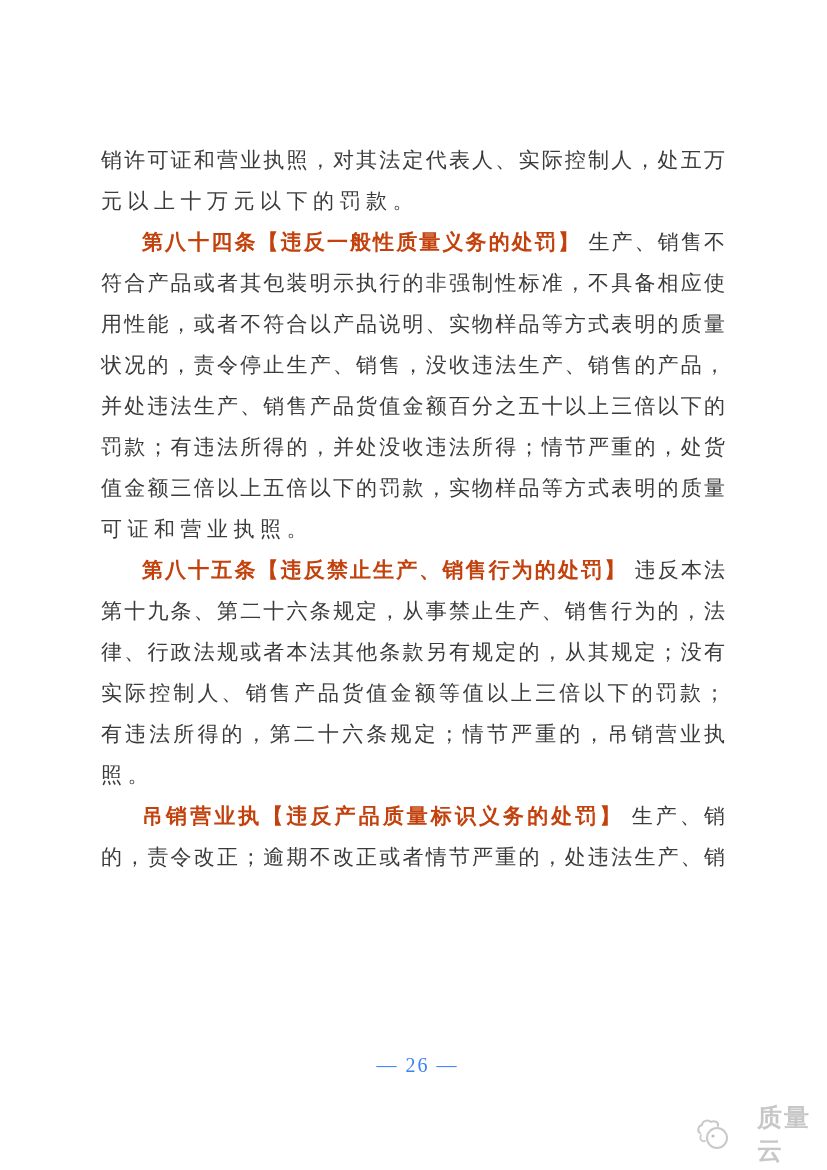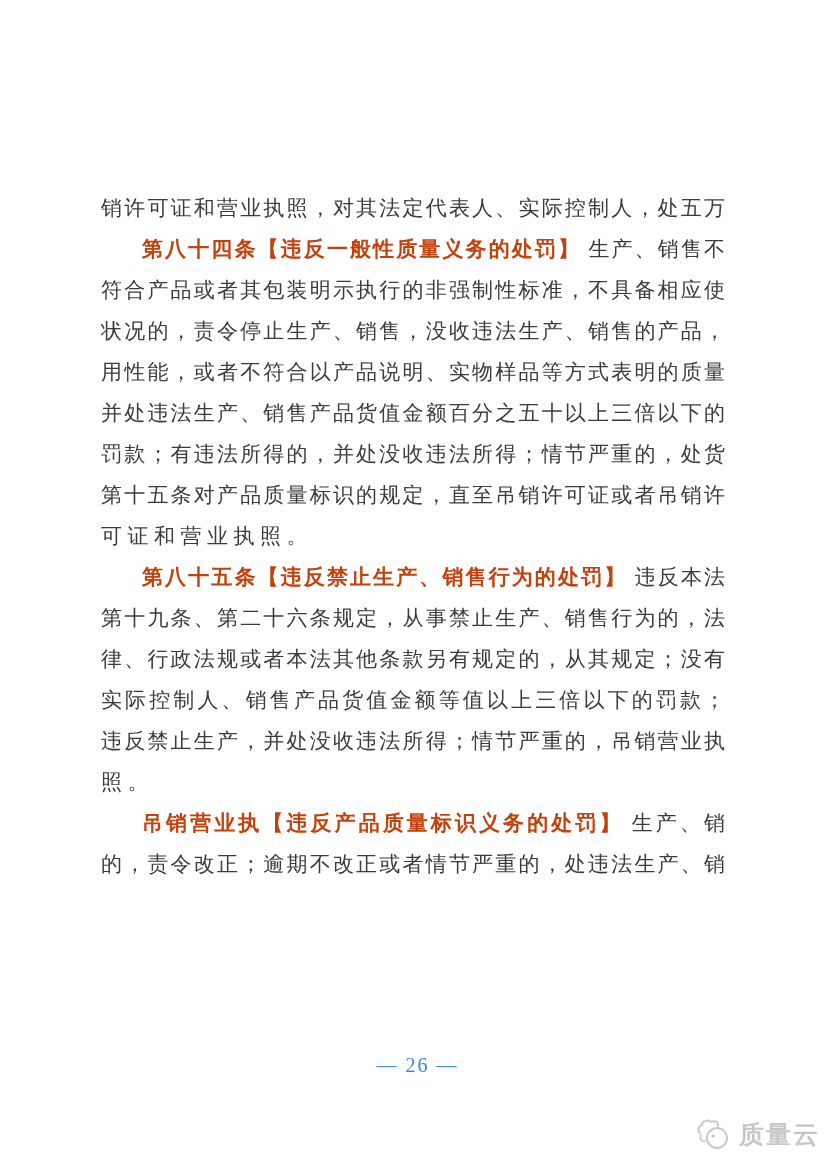--- a/index.html
+++ b/index.html
@@ -1,68 +1,69 @@
 <!DOCTYPE html>
 <html><head>
 <meta charset="utf-8">
 <style>
   html,body{margin:0;padding:0;}
   body{
     width:827px;height:1170px;background:#ffffff;position:relative;overflow:hidden;
     font-family:"Liberation Serif", serif;
   }
   .page{position:absolute;inset:0;background:#ffffff;}
-  .content{position:absolute;left:101px;top:140px;width:624px;margin-top:48px;}
+  .content{position:absolute;left:101px;top:140px;width:624px;}
   .line{
     font-size:21px;line-height:41px;height:41px;color:#3b3b3b;
     text-align:justify;text-align-last:justify;
     overflow:visible;white-space:normal;
   }
   .line.end{text-align-last:left;letter-spacing:5.5px;}
   .line.indent{text-indent:41px;}
   .line b{font-weight:bold;color:#c2410c;}
   .footer{
     position:absolute;top:1050px;left:4px;width:827px;text-align:center;
     font-size:20px;line-height:30px;color:#3b82f6;letter-spacing:2px;
   }
   .watermark{
     position:absolute;left:694px;top:1114px;height:40px;
-    display:flex;align-items:center;gap:5px;color:#c7c7c7;
+    display:flex;align-items:center;gap:23px;color:#c7c7c7;
   }
   .wm-icon{display:inline-flex;align-items:center;}
   .wm-text{
     font-size:25px;color:#c7c7c7;letter-spacing:2px;
     font-family:"Liberation Sans", sans-serif;font-weight:bold;
   }
 </style>
 </head>
 <body>
 
 <div class="page">
 
   <main class="content" id="doc-root">
       <div>
         <div class="line">销许可证和营业执照，对其法定代表人、实际控制人，处五万</div>
+        <div class="line end">元以上十万元以下的罚款。</div>
       </div>
       <div>
         <div class="line indent"><b>第八十四条【违反一般性质量义务的处罚】</b> 生产、销售不</div>
         <div class="line">符合产品或者其包装明示执行的非强制性标准，不具备相应使</div>
+        <div class="line">用性能，或者不符合以产品说明、实物样品等方式表明的质量</div>
         <div class="line">状况的，责令停止生产、销售，没收违法生产、销售的产品，</div>
-        <div class="line">用性能，或者不符合以产品说明、实物样品等方式表明的质量</div>
         <div class="line">并处违法生产、销售产品货值金额百分之五十以上三倍以下的</div>
         <div class="line">罚款；有违法所得的，并处没收违法所得；情节严重的，处货</div>
-        <div class="line">第十五条对产品质量标识的规定，直至吊销许可证或者吊销许</div>
+        <div class="line">值金额三倍以上五倍以下的罚款，实物样品等方式表明的质量</div>
         <div class="line end">可证和营业执照。</div>
       </div>
       <div>
         <div class="line indent"><b>第八十五条【违反禁止生产、销售行为的处罚】</b> 违反本法</div>
         <div class="line">第十九条、第二十六条规定，从事禁止生产、销售行为的，法</div>
         <div class="line">律、行政法规或者本法其他条款另有规定的，从其规定；没有</div>
         <div class="line">实际控制人、销售产品货值金额等值以上三倍以下的罚款；</div>
-        <div class="line">违反禁止生产，并处没收违法所得；情节严重的，吊销营业执</div>
+        <div class="line">有违法所得的，第二十六条规定；情节严重的，吊销营业执</div>
         <div class="line end">照。</div>
       </div>
       <div>
         <div class="line indent"><b>吊销营业执【违反产品质量标识义务的处罚】</b> 生产、销</div>
         <div class="line">的，责令改正；逾期不改正或者情节严重的，处违法生产、销</div>
       </div>
     </main>
 
   <div class="footer">
     <span>— 26 —</span>

